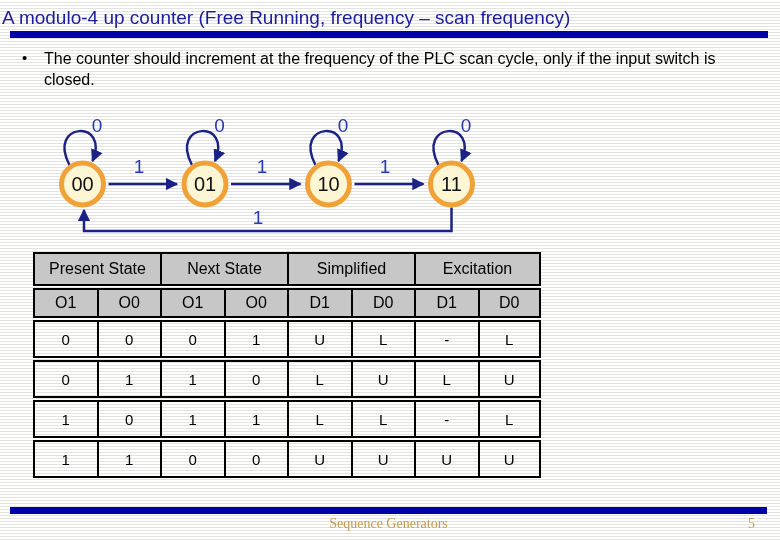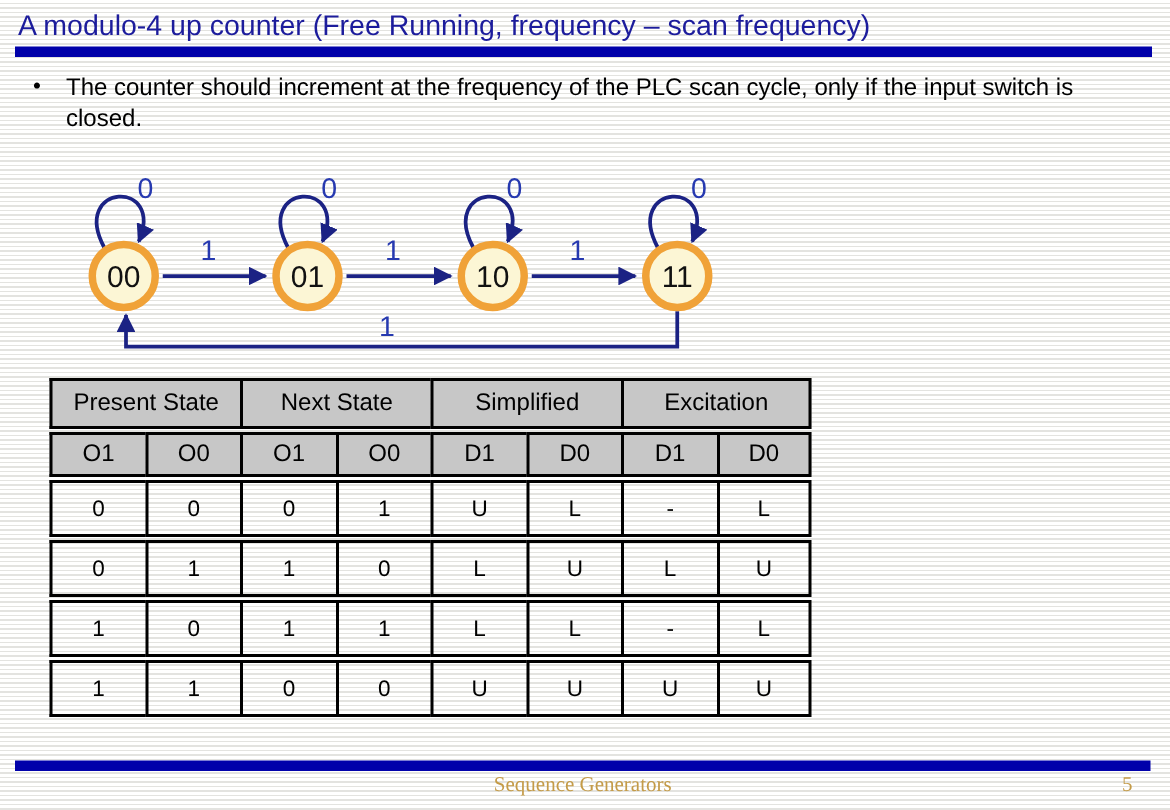--- a/index.html
+++ b/index.html
@@ -2,21 +2,21 @@
 <html><head>
 <meta charset="utf-8">
 <style>
   html,body { margin:0; padding:0; }
   .slide {
     position:relative; width:780px; height:540px; overflow:hidden;
     background:repeating-linear-gradient(180deg, #ffffff 0px, #ffffff 2px, #e3e3e0 2px, #e3e3e0 3px);
     font-family:"Liberation Sans", sans-serif;
   }
   .title {
-    position:absolute; left:12px; top:7px; width:760px;
+    position:absolute; left:2px; top:7px; width:760px;
     font-size:19px; color:#1c1c9c; letter-spacing:0px; white-space:nowrap;
   }
   .title-bar { position:absolute; left:10px; top:31px; width:758px; height:7px; background:#0101aa; }
   .bullet-dot { position:absolute; left:22px; top:49px; font-size:15px; color:#000; }
   .bullet-text {
     position:absolute; left:44px; top:48px; width:700px;
     font-size:16px; line-height:21px; color:#000;
   }
   .diagram { position:absolute; left:0px; top:110px; }
   .diagram text { font-family:"Liberation Sans", sans-serif; }

